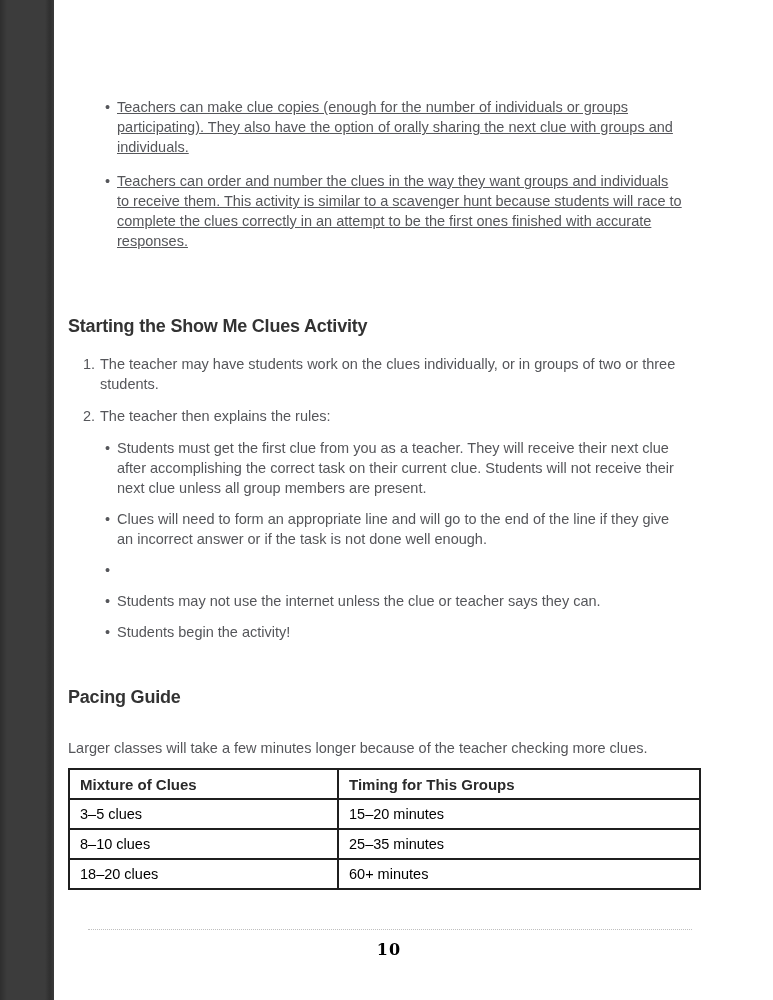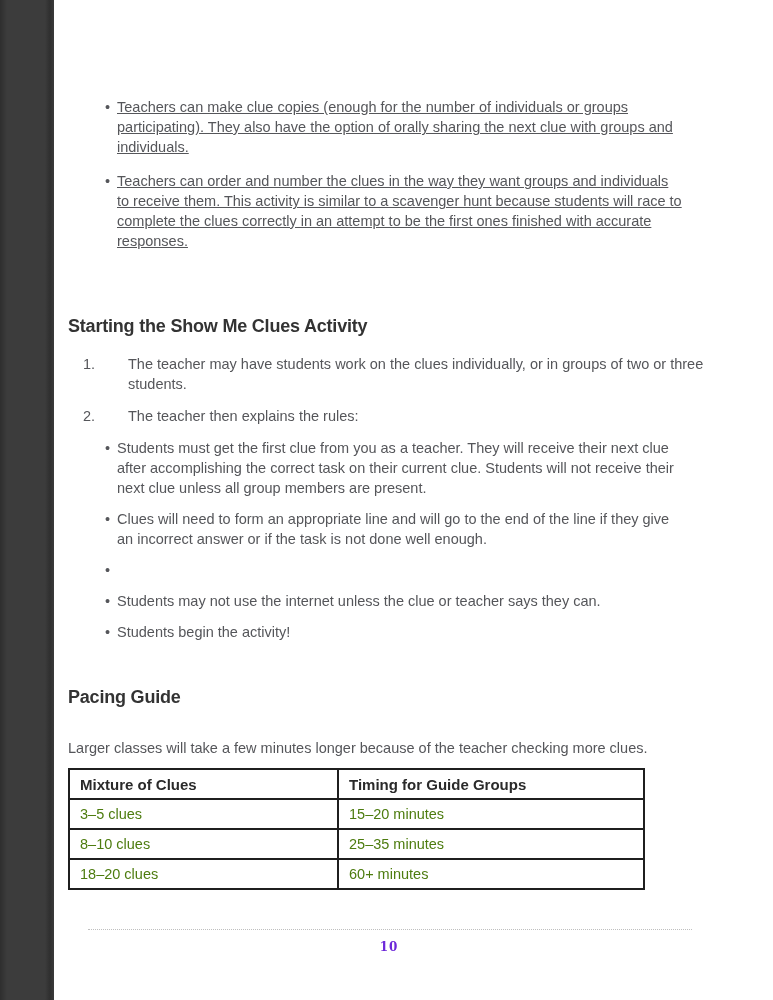--- a/index.html
+++ b/index.html
@@ -29,51 +29,51 @@
     margin:0; color:#333333;
     font-size:18px; line-height:22px; font-weight:700;
     letter-spacing:-0.2px;
   }
   h1.starting { margin-top:64px; }
   h1.pacing   { margin-top:44px; }
 
   ol.steps { margin-top:17px; }
   ol.steps li { display:flex; margin-bottom:12px; }
   ol.steps .marker { flex:none; margin-left:15px; width:17px; color:#55565a; }
-  ol.steps .txt { flex:1; max-width:578px;margin-left:28px; }
+  ol.steps .txt { flex:1; max-width:578px; }
 
   ul.rules { list-style:none; margin:12px 0 0 0; padding:0; }
   ul.rules li { display:flex; margin-bottom:11px; }
   ul.rules .marker { flex:none; margin-left:37px; width:12px; color:#55565a; }
   ul.rules .txt { flex:1; max-width:560px; }
 
   p.pacing-intro { margin:30px 0 0 0; }
 
   table.pacing-table {
     border-collapse:collapse; table-layout:fixed;
-    width:577px; margin-top:10px;
+    width:633px; margin-top:10px;
   }
   table.pacing-table th, table.pacing-table td {
     border:2px solid #1f1f1f;
     padding:3px 10px; height:22px; vertical-align:middle;
   }
   table.pacing-table th {
     font-size:15px; font-weight:700; color:#2a2a2a; text-align:left;
   }
-  table.pacing-table td { font-size:14.5px; color:#4d7c0f; }
+  table.pacing-table td { font-size:14.5px; color:#000000; }
   .col-mix { width:269px; }
 
   .footer-rule {
     margin:39px 0 0 20px; width:604px; height:0;
     border-top:1px dotted #bfbfbf;
   }
   .page-num {
     margin-top:10px; text-align:center;
     font-family:"DejaVu Serif", serif; font-weight:700;
-    font-size:12px; color:#6d28d9; letter-spacing:1px;
+    font-size:16px; color:#000000; letter-spacing:1px;
   }
 </style>
 </head>
 <body>
 
 <div class="spine"></div>
 
 <div class="content">
 
   <ul class="bullets body-text">
@@ -127,21 +127,21 @@
   <p class="pacing-intro body-text">Larger classes will take a few minutes longer because of the teacher checking more clues.</p>
 
   <table class="pacing-table">
     <colgroup>
         <col class="col-mix">
         <col>
       </colgroup>
     <thead>
       <tr>
         <th>Mixture of Clues</th>
-        <th>Timing for Guide Groups</th>
+        <th>Timing for This Groups</th>
       </tr>
     </thead>
     <tbody>
       <tr>
         <td>3–5 clues</td>
         <td>15–20 minutes</td>
       </tr>
       <tr>
         <td>8–10 clues</td>
         <td>25–35 minutes</td>

